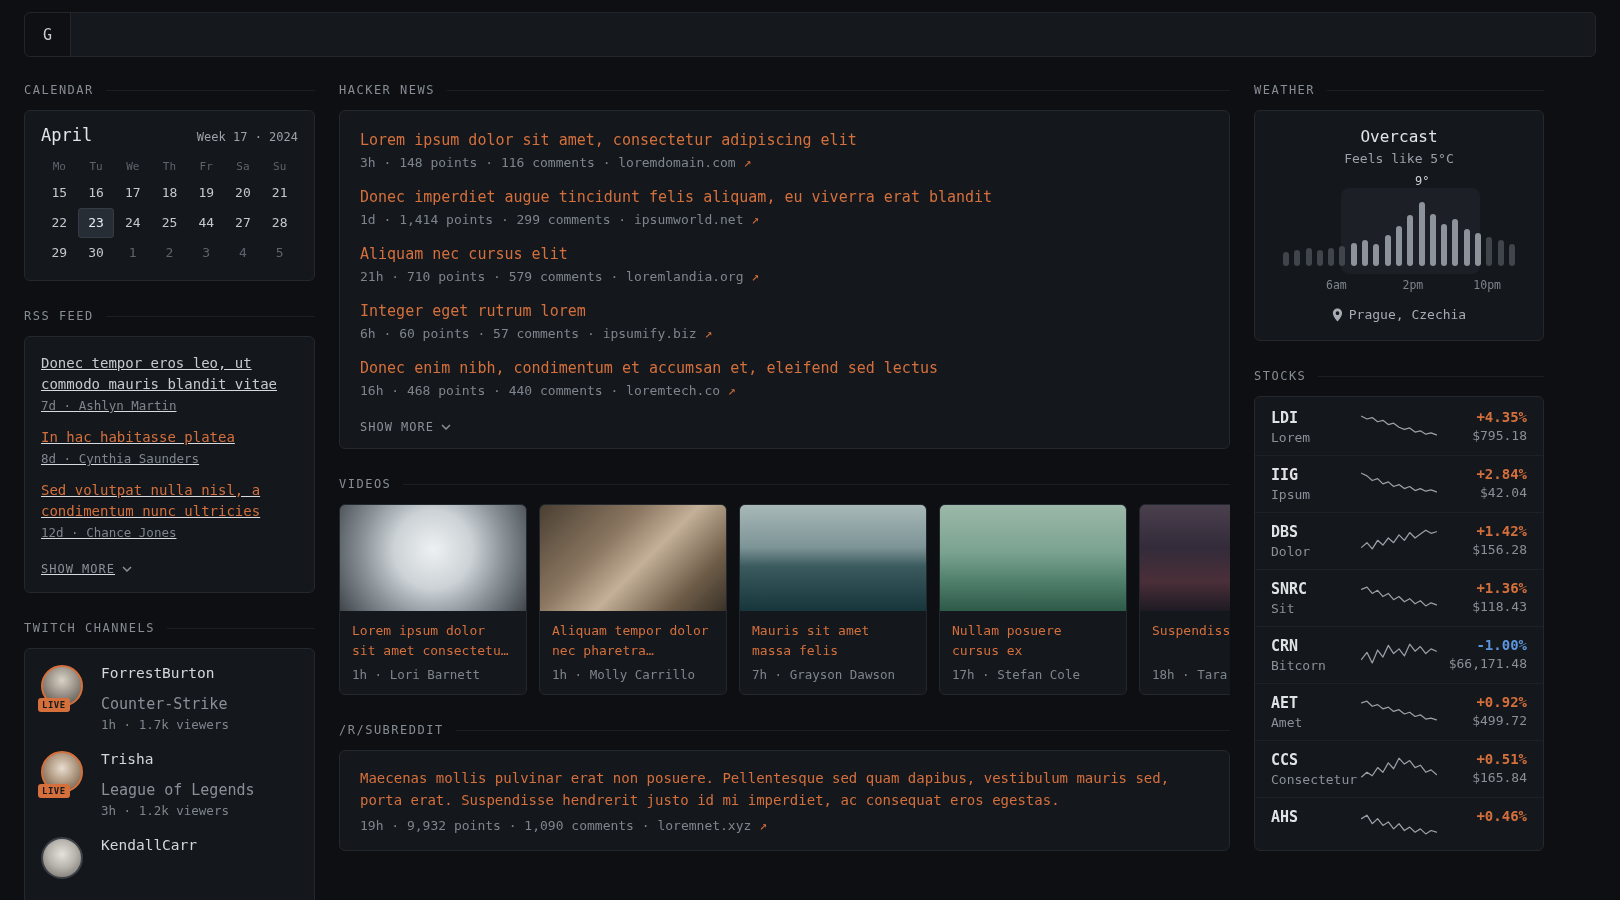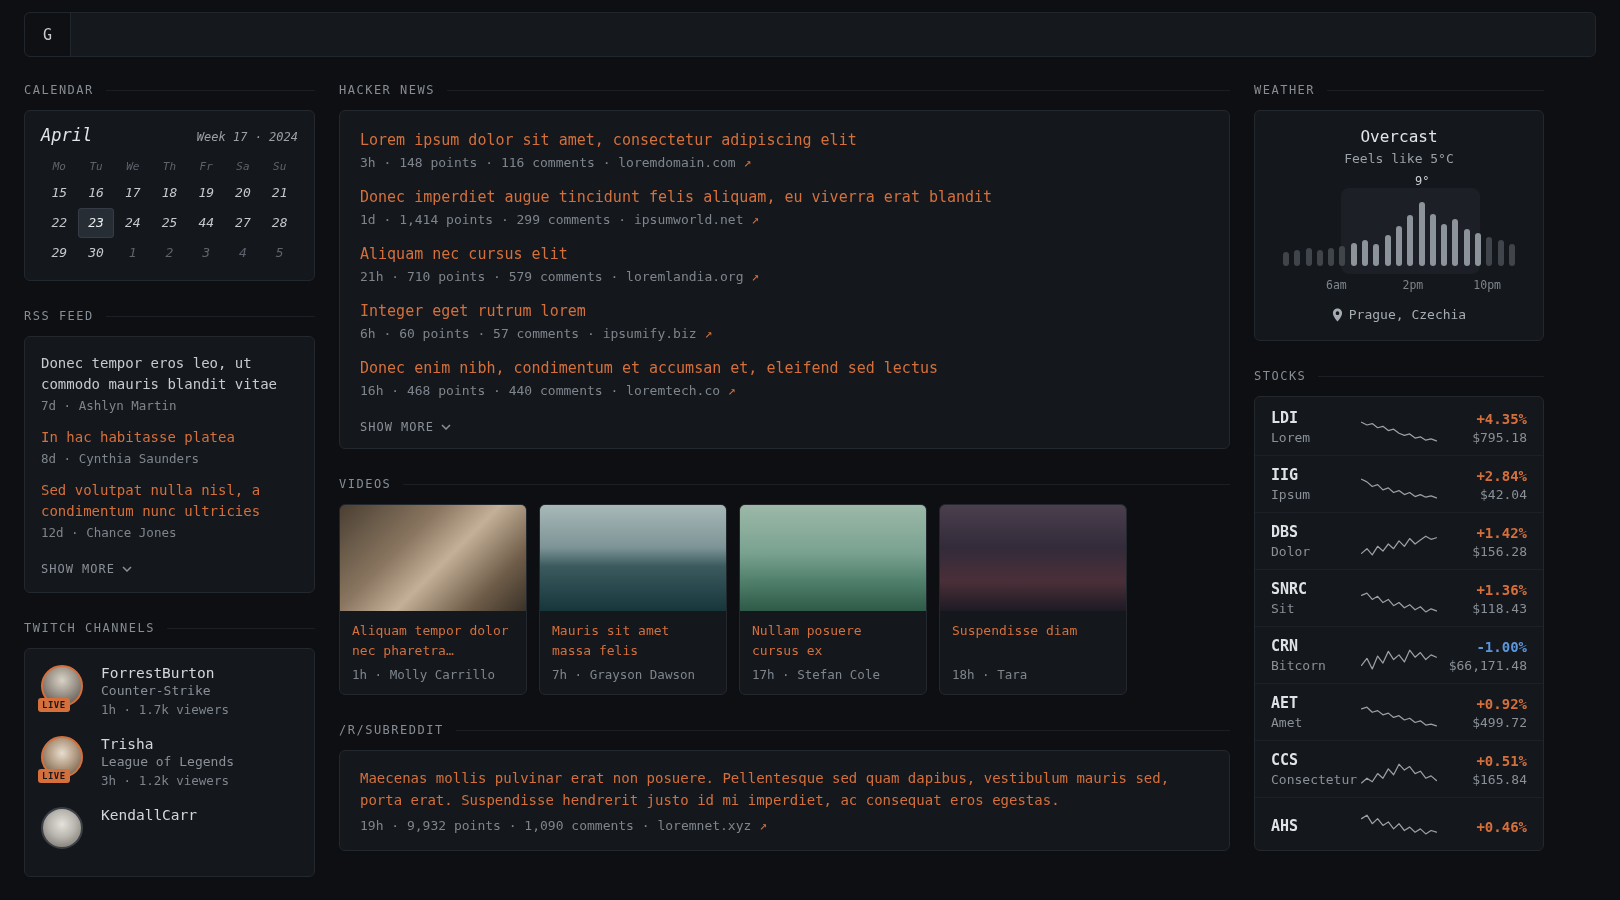--- a/index.html
+++ b/index.html
@@ -37,31 +37,31 @@
     padding-left:24px; margin-top:26px; align-items:start;
   }
   .section{ margin-bottom:28px; }
   .section-title{
     display:flex; align-items:center; gap:12px;
     font-size:12px; letter-spacing:1.5px; color:#868d95; margin-bottom:13px;
   }
   .section-title::after{ content:""; flex:1; height:1px; background:#1b1f25; }
   .card{ background:var(--card); border:1px solid var(--border); border-radius:6px; }
   
-  .cal-card{ padding:14px 16px 12px;font-style:italic; }
+  .cal-card{ padding:14px 16px 12px; }
   .cal-head{ display:flex; justify-content:space-between; align-items:baseline; margin-bottom:10px; }
   .cal-month{ font-size:17px; color:#e2e5e8; }
   .cal-week{ font-size:12px; color:#9ba1a8; }
   .cal-grid{ display:grid; grid-template-columns:repeat(7,1fr); text-align:center; }
   .weekdays span{ font-size:11px; color:var(--dimmer); padding:5px 0; }
   .days .cell{ font-size:13px; color:#c4c9ce; height:30px; line-height:30px; border-radius:4px; }
   .cell.out{ color:var(--dimmer); }
   .cell.sel{ background:#272d34; color:#e9ebee; box-shadow:inset 0 0 0 1px #353c45; }
   
-  .rss-card{ padding:16px; }
+  .rss-card{ padding:16px;text-decoration:underline; }
   .rss-item{ margin-bottom:14px; }
   .rss-title{ font-size:14px; line-height:1.5; color:var(--accent); cursor:pointer; }
   .rss-item.read .rss-title{ color:#c6cbd0; }
   .rss-meta{ font-size:12.5px; color:#7e858d; margin-top:3px; }
   .show-more{
     display:flex; align-items:center; gap:7px; font-size:12px; letter-spacing:1px;
     color:#8a9098; margin-top:22px; cursor:pointer;
   }
   .chev{ width:10px; height:6px; }
   .chev path{ fill:none; stroke:#8a9098; stroke-width:1.5; }
@@ -72,21 +72,21 @@
   .avatar{ width:42px; height:42px; border-radius:50%; border:2px solid var(--accent); }
   .avatar.offline{ border-color:#3a4046; }
   .a1{ background:radial-gradient(circle at 50% 35%, #d8d2c6 0%, #9c948a 45%, #4a453f 100%); }
   .a2{ background:radial-gradient(circle at 50% 40%, #e8ddd0 0%, #b39c84 45%, #5a4a3a 100%); }
   .a3{ background:radial-gradient(circle at 50% 40%, #e5e2dc 0%, #b8b4ae 45%, #6a665f 100%); }
   .live{
     position:absolute; left:-3px; bottom:-5px; background:var(--accent); color:#17191c;
     font-size:9px; font-weight:bold; padding:2px 4px; border-radius:3px; letter-spacing:.5px;
   }
   .tw-name{ font-size:14.5px; color:#d3d7db; }
-  .tw-game{ font-size:13px; color:#8a9098; margin-top:2px; }
+  .tw-game{ font-size:15px; color:#8a9098; margin-top:14px; }
   .tw-meta{ font-size:12.5px; color:#7e858d; margin-top:4px; }
   
   .hn-card{ padding:19px 20px 14px; }
   .hn-item{ margin-bottom:17px; }
   .hn-title{ font-size:15px; color:var(--accent); cursor:pointer; }
   .hn-meta{ font-size:13px; color:#7e858d; margin-top:6px; }
   .hn-meta .domain{ cursor:pointer; }
   .arrow{ color:var(--accent); }
   
   .videos-row{ display:flex; gap:12px; overflow:hidden; }
@@ -118,21 +118,21 @@
   .wbar{ position:relative; width:6px; border-radius:3px; background:#40454c; min-height:6px; }
   .wbar.day{ background:#8d939a; }
   .w-peak{ position:absolute; top:-24px; font-size:12px; color:#cfd3d7; transform:translateX(-50%); }
   .w-times{ position:relative; height:14px; margin:12px 12px 0; font-size:11.5px; color:#7e858d; }
   .w-times span{ position:absolute; transform:translateX(-50%); }
   .t1{ left:23%; } .t2{ left:56%; } .t3{ left:88%; }
   .w-loc{ display:flex; justify-content:center; align-items:flex-end; gap:6px; margin-top:15px; font-size:13px; color:#a6acb3; }
   .pin{ width:11px; height:14px; fill:#a6acb3; }
   
   .stocks-card{ padding:2px 0; }
-  .stock-row{ display:flex; align-items:flex-end; padding:10px 16px; cursor:pointer; }
+  .stock-row{ display:flex; align-items:flex-start; padding:10px 16px; cursor:pointer; }
   .stock-row + .stock-row{ border-top:1px solid #1d2127; }
   .s-info{ flex:1; min-width:0; }
   .s-sym{ font-size:15px; font-weight:bold; color:#e0e3e6; }
   .s-name{ font-size:13px; color:#8a9098; margin-top:3px; white-space:nowrap; }
   .spark{ flex:0 0 78px; height:30px; }
   .spark polyline{ fill:none; stroke:#9aa0a7; stroke-width:1.6; stroke-linejoin:round; stroke-linecap:round; }
   .s-right{ flex:1; text-align:right; }
   .s-chg{ font-size:14px; font-weight:bold; color:var(--accent); }
   .s-chg.neg{ color:var(--blue); }
   .s-price{ font-size:13px; color:#8a9098; margin-top:3px; }
@@ -314,20 +314,25 @@
               </svg>
           </div>
         </div>
       </div>
 
       <div class="section">
         <div class="section-title">
           <span>VIDEOS</span>
         </div>
         <div class="videos-row">
+          <div class="video-card v1">
+            <div class="thumb"></div>
+            <div class="video-title">Lorem ipsum dolor sit amet consectetu…</div>
+            <div class="video-meta">1h · Lori Barnett</div>
+          </div>
           <div class="video-card v2">
             <div class="thumb"></div>
             <div class="video-title">Aliquam tempor dolor nec pharetra…</div>
             <div class="video-meta">1h · Molly Carrillo</div>
           </div>
           <div class="video-card v3">
             <div class="thumb"></div>
             <div class="video-title">Mauris sit amet massa felis</div>
             <div class="video-meta">7h · Grayson Dawson</div>
           </div>

